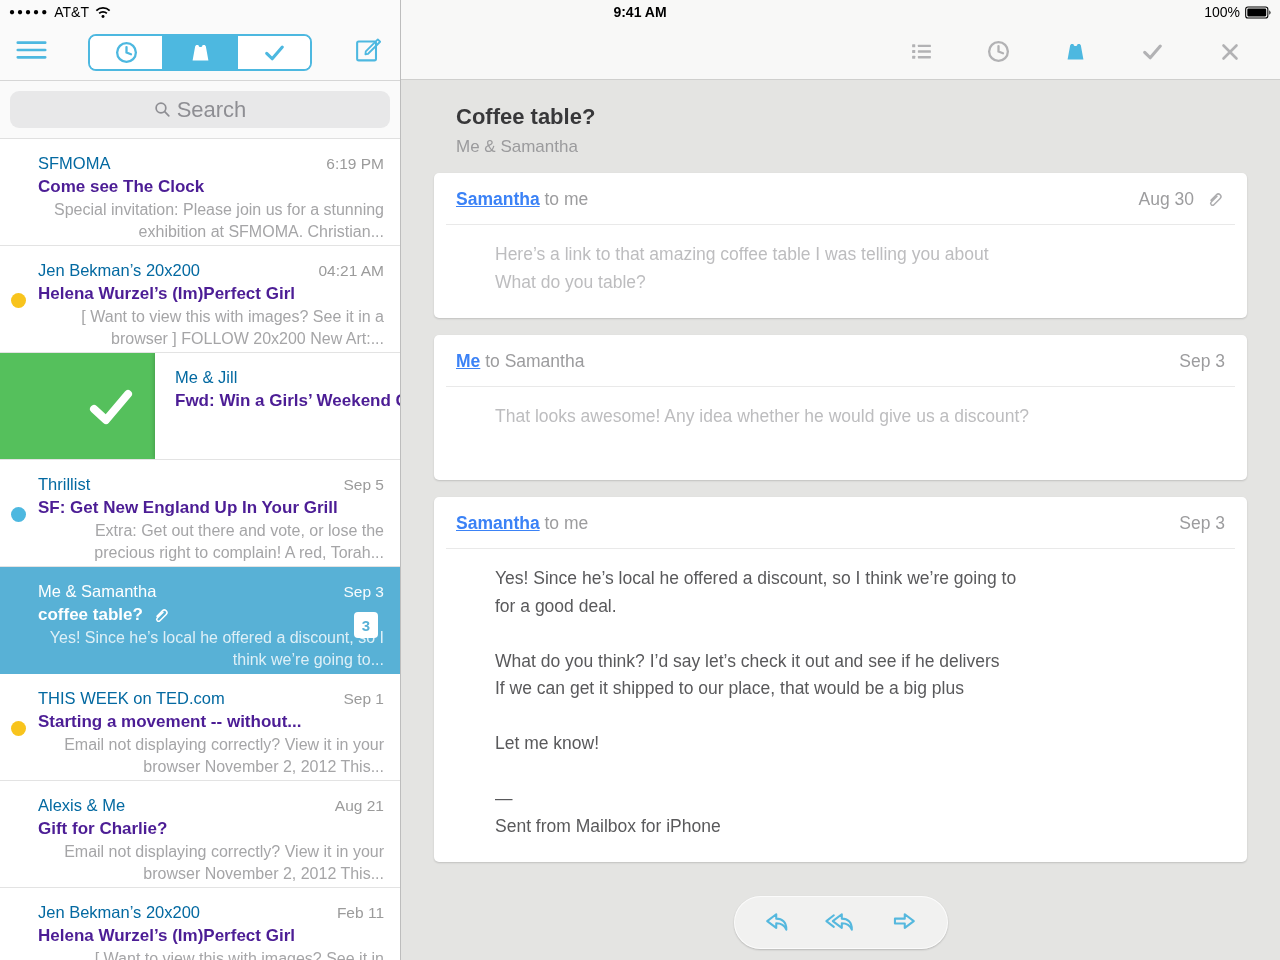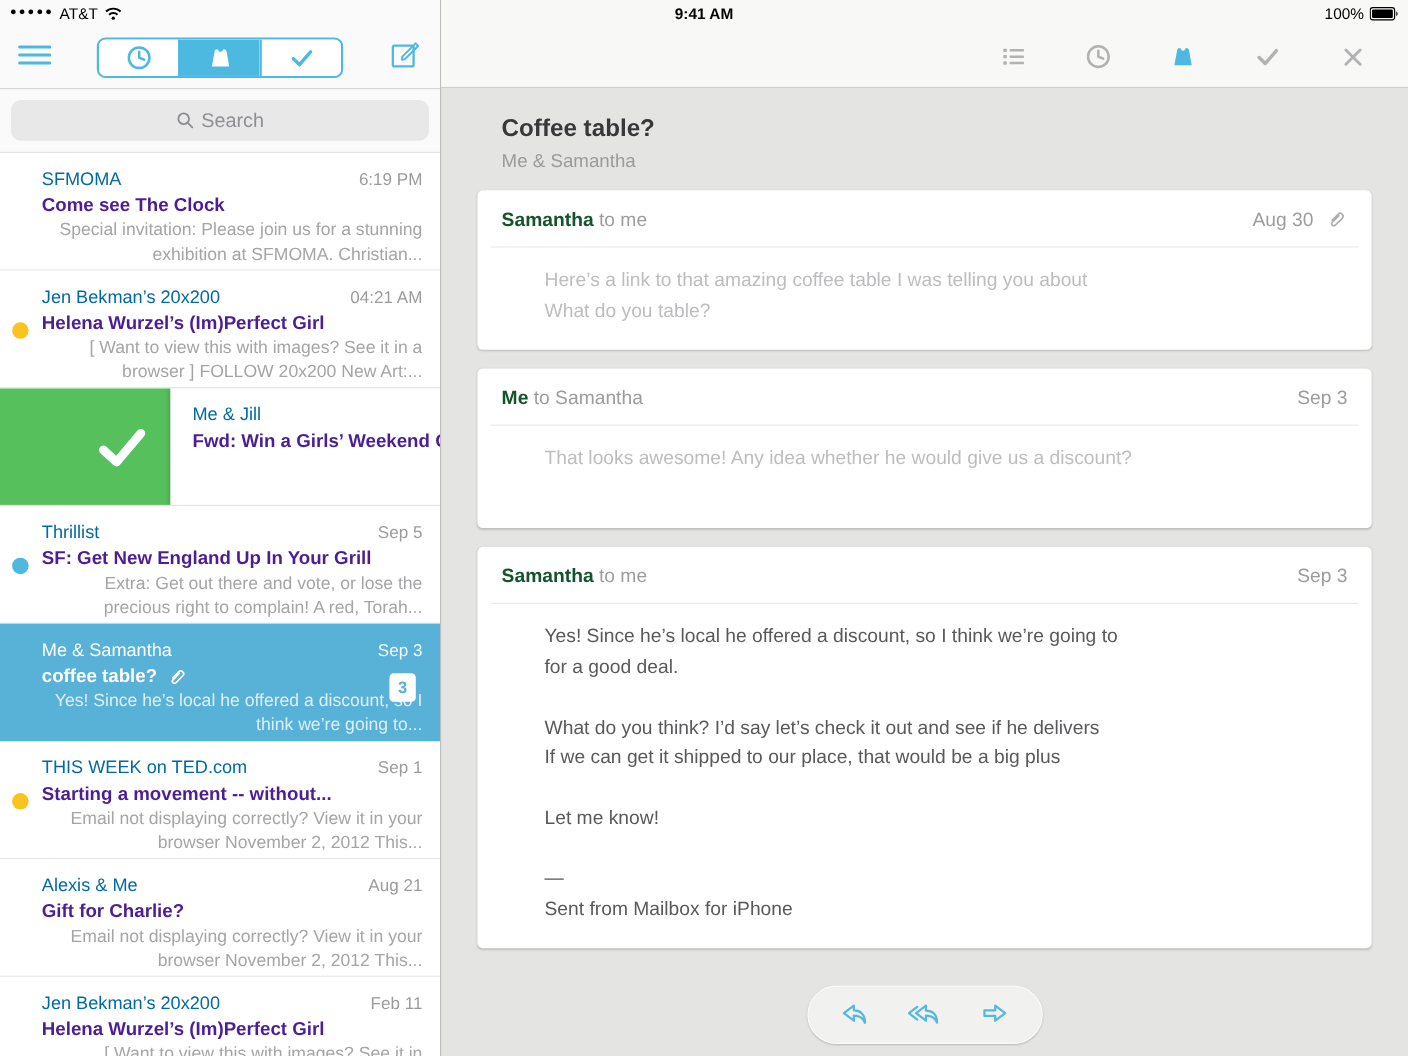--- a/index.html
+++ b/index.html
@@ -24,21 +24,21 @@
   .segmented{position:absolute;left:88px;top:34px;width:224px;height:37px;border:2px solid #4db8e0;
              border-radius:8px;display:flex;overflow:hidden;background:#fff;box-sizing:border-box;}
   .seg{flex:1;display:flex;align-items:center;justify-content:center;color:#4db8e0;background:#fff;}
   .seg + .seg{border-left:2px solid #4db8e0;}
   .seg.active{background:#4db8e0;color:#fff;}
   .compose-btn{position:absolute;right:16px;top:34px;color:#4db8e0;}
 
   .left-search{height:57px;min-height:57px;background:#fafafa;border-bottom:1px solid #e0e0e0;
                display:flex;align-items:center;padding:0 10px;}
   .search-field{flex:1;height:37px;background:#e8e8e9;border-radius:9px;display:flex;
-                align-items:center;justify-content:center;gap:6px;color:#8e8e93;font-size:18px;}
+                align-items:center;justify-content:center;gap:6px;color:#8e8e93;font-size:22px;}
 
   .email-list{flex:1;overflow:hidden;background:#fff;}
   .email-item{position:relative;height:107px;box-sizing:border-box;border-bottom:1px solid #e3e3e3;
               background:#fff;overflow:hidden;}
   .email-inner{position:absolute;left:0;top:0;bottom:0;right:0;padding:13px 16px 0 38px;box-sizing:border-box;}
   .row-line1{display:flex;justify-content:space-between;line-height:23px;}
   .sender{font-size:16.5px;color:#0369a1;white-space:nowrap;}
   .time{color:#9b9b9b;font-size:15.5px;flex-shrink:0;}
   .subject{font-weight:bold;font-size:17px;color:#4c1d95;line-height:24px;white-space:nowrap;
            overflow:hidden;display:flex;align-items:center;gap:7px;}
@@ -70,21 +70,21 @@
   .rt-btn.active{color:#4db8e0;}
 
   .thread-header{padding:24px 55px 12px;}
   .thread-title{font-size:22px;font-weight:bold;color:#38383a;}
   .thread-participants{font-size:17px;color:#9b9b9d;margin-top:7px;}
 
   .messages{padding:4px 33px 0;}
   .message-card{background:#fff;border-radius:5px;box-shadow:0 1px 2px rgba(0,0,0,.16);margin-bottom:17px;}
   .msg-header{display:flex;justify-content:space-between;align-items:center;padding:16px 22px 14px;}
   .from{font-size:17.5px;color:#9c9c9e;}
-  .from b{color:#14532d;font-weight:bold;}
+  .from b{color:#3b82f6;font-weight:bold;text-decoration:underline;}
   .msg-meta{display:flex;align-items:center;gap:10px;color:#9c9c9e;font-size:17.5px;}
   .msg-meta .clip{color:#adadaf;display:flex;}
   .msg-divider{border-bottom:1px solid #e9e9e9;margin:0 12px;}
   .msg-body{padding:16px 22px 22px;font-size:17.5px;line-height:27.5px;min-height:88px;box-sizing:content-box;}
   .msg-body.muted{color:#bdbdbf;min-height:55px;}
   .msg-body .body-line{min-height:27.5px;white-space:pre-wrap;margin-left:39px;}
   .msg-body:not(.muted){color:#59595b;}
 
   .reply-bar{position:absolute;bottom:11px;left:50%;transform:translateX(-50%);
       width:214px;height:53px;background:#f1f1f0;border-radius:27px;

